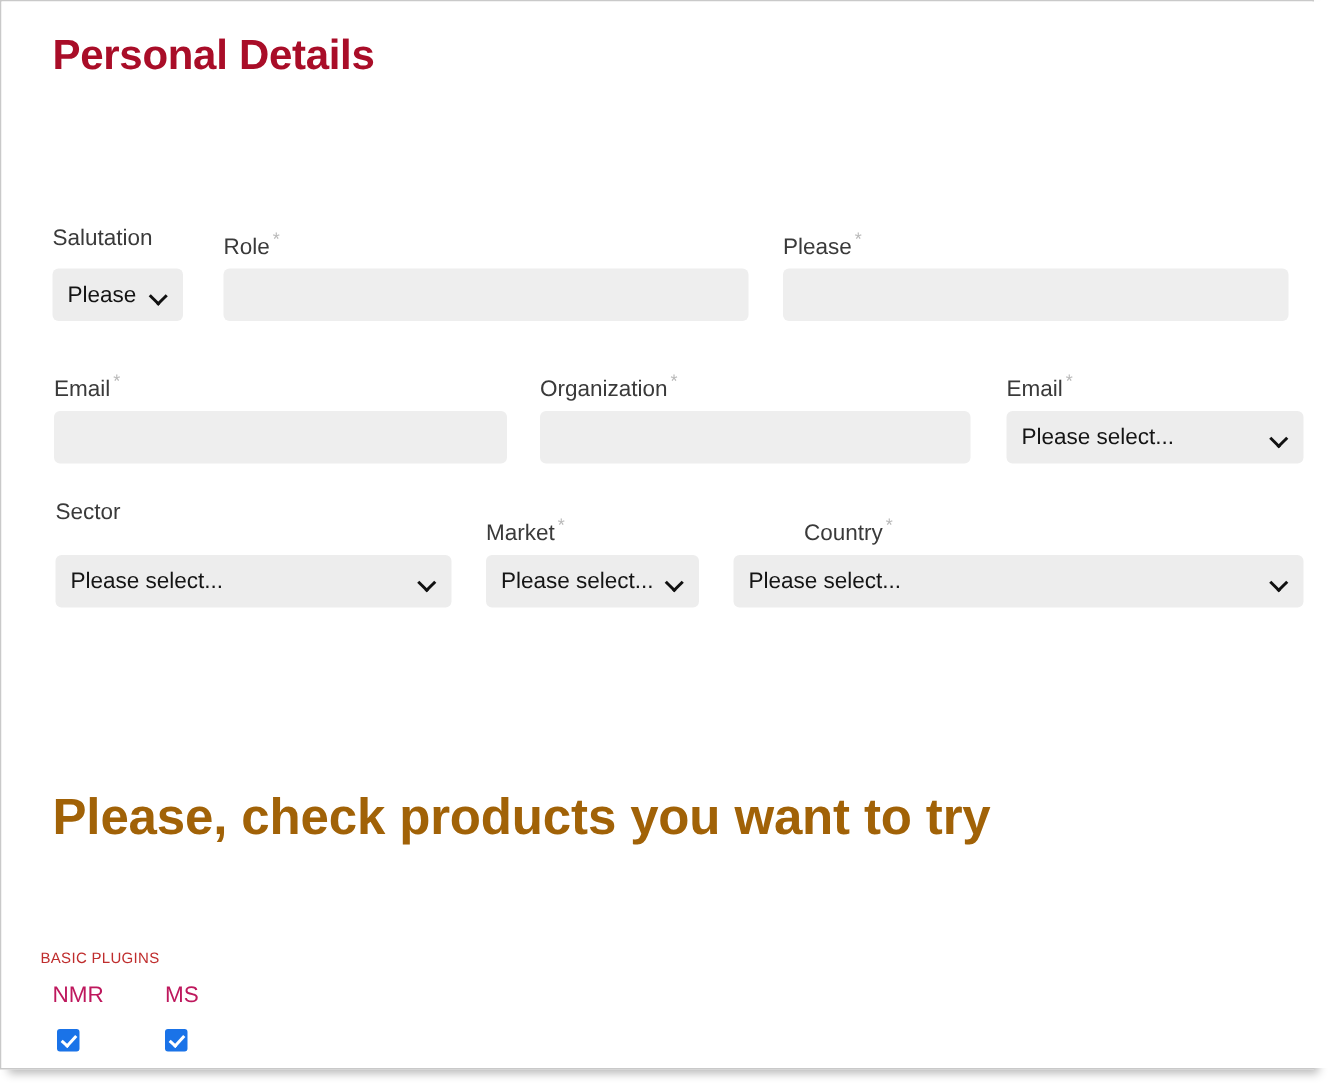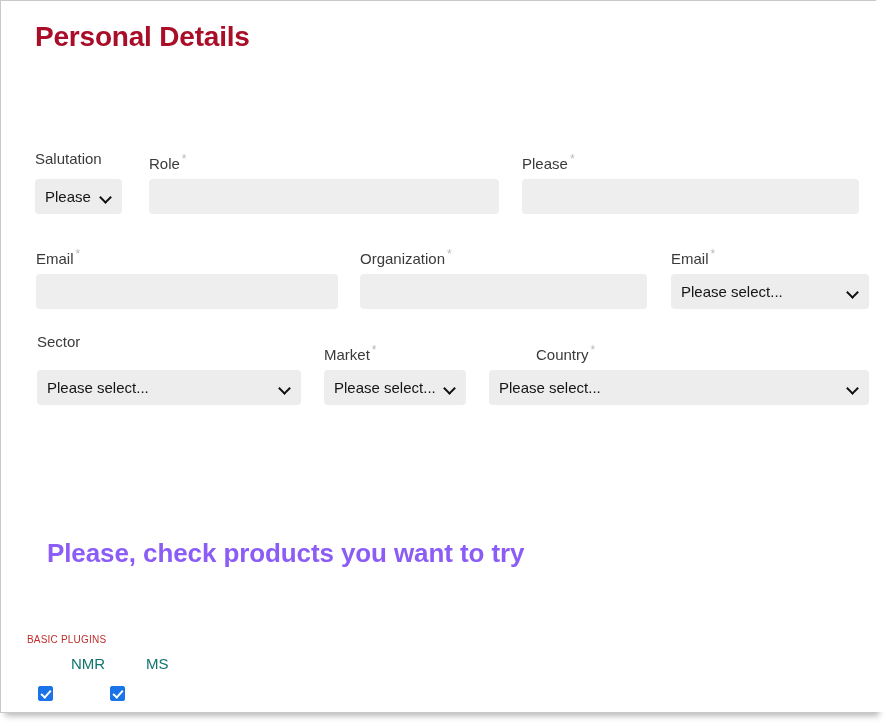--- a/index.html
+++ b/index.html
@@ -56,25 +56,25 @@
     font-weight: bold;
     letter-spacing: -0.2px;
     color: #a90d28;
     white-space: nowrap;
   }
 
   .h2-title {
     position: absolute;
     left: 34px;
     top: 525px;
-    margin: 12px;
-    font-size: 26px;
+    margin: 0;
+    font-size: 34px;
     font-weight: bold;
     letter-spacing: -0.1px;
-    color: #8b5cf6;
+    color: #a16207;
     white-space: nowrap;
   }
 
   .group-title {
     position: absolute;
     left: 26px;
     top: 601px;
     font-size: 10px;
     font-weight: normal;
     color: #bf2d2d;
@@ -151,23 +151,22 @@
     height: 7px;
     border-right: 2px solid #111111;
     border-bottom: 2px solid #111111;
     transform: rotate(45deg);
   }
 
   
   .cb-label {
     position: absolute;
     font-size: 15px;
-    color: #0f766e;
-    white-space: nowrap;
-    margin-left: 36px;
+    color: #be185d;
+    white-space: nowrap;
   }
   .checkbox {
     position: absolute;
     width: 15px;
     height: 15px;
     box-sizing: border-box;
     background: #1a73e8;
     border: 1px solid #1a73e8;
     border-radius: 2px;
     cursor: pointer;

